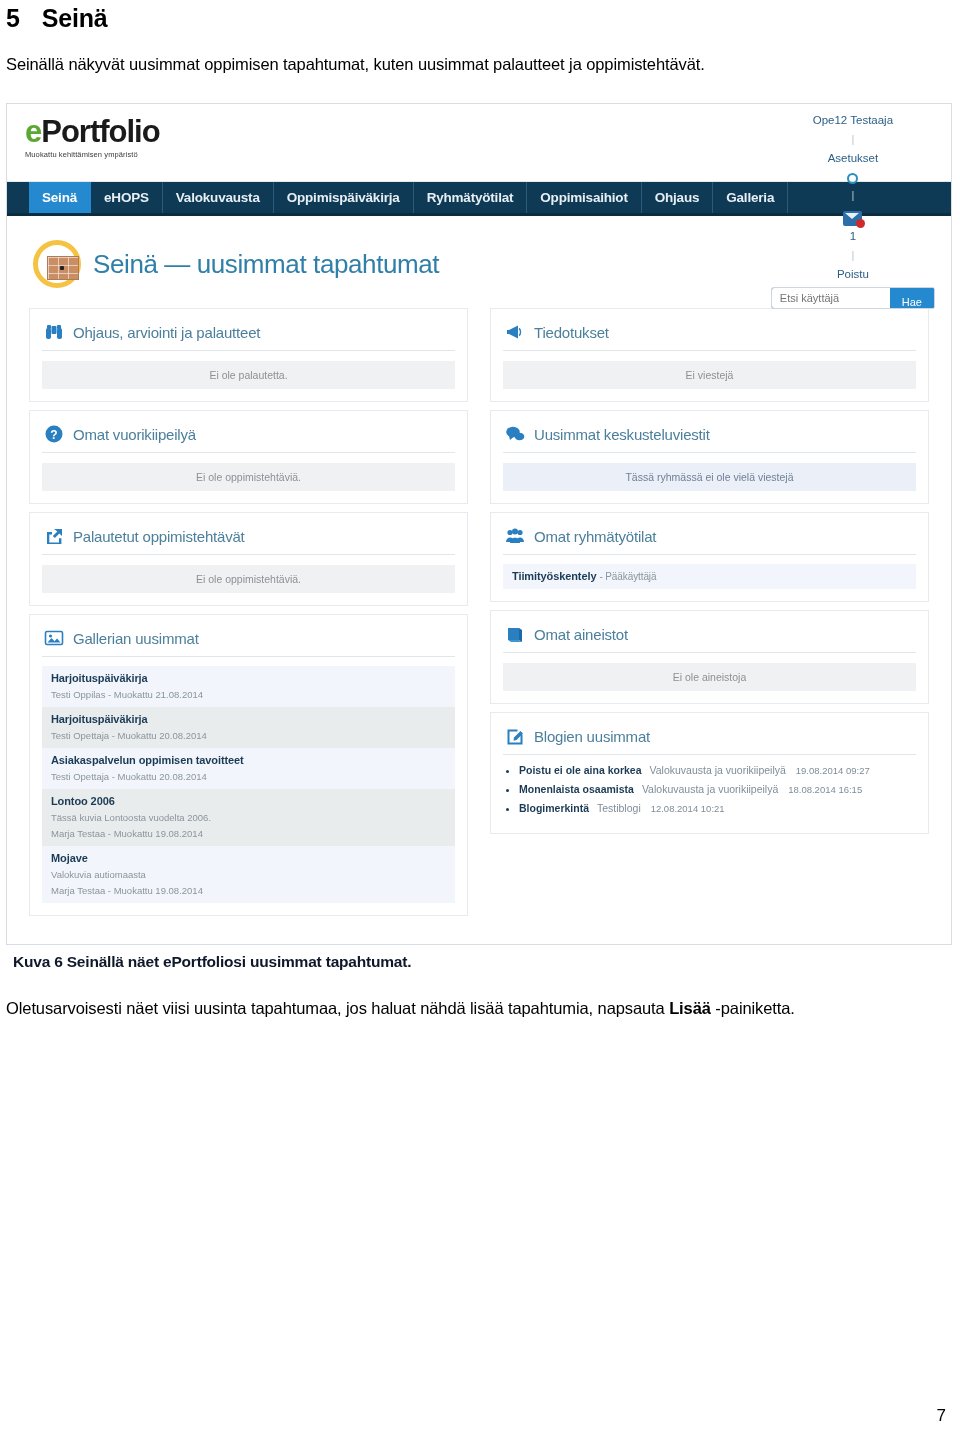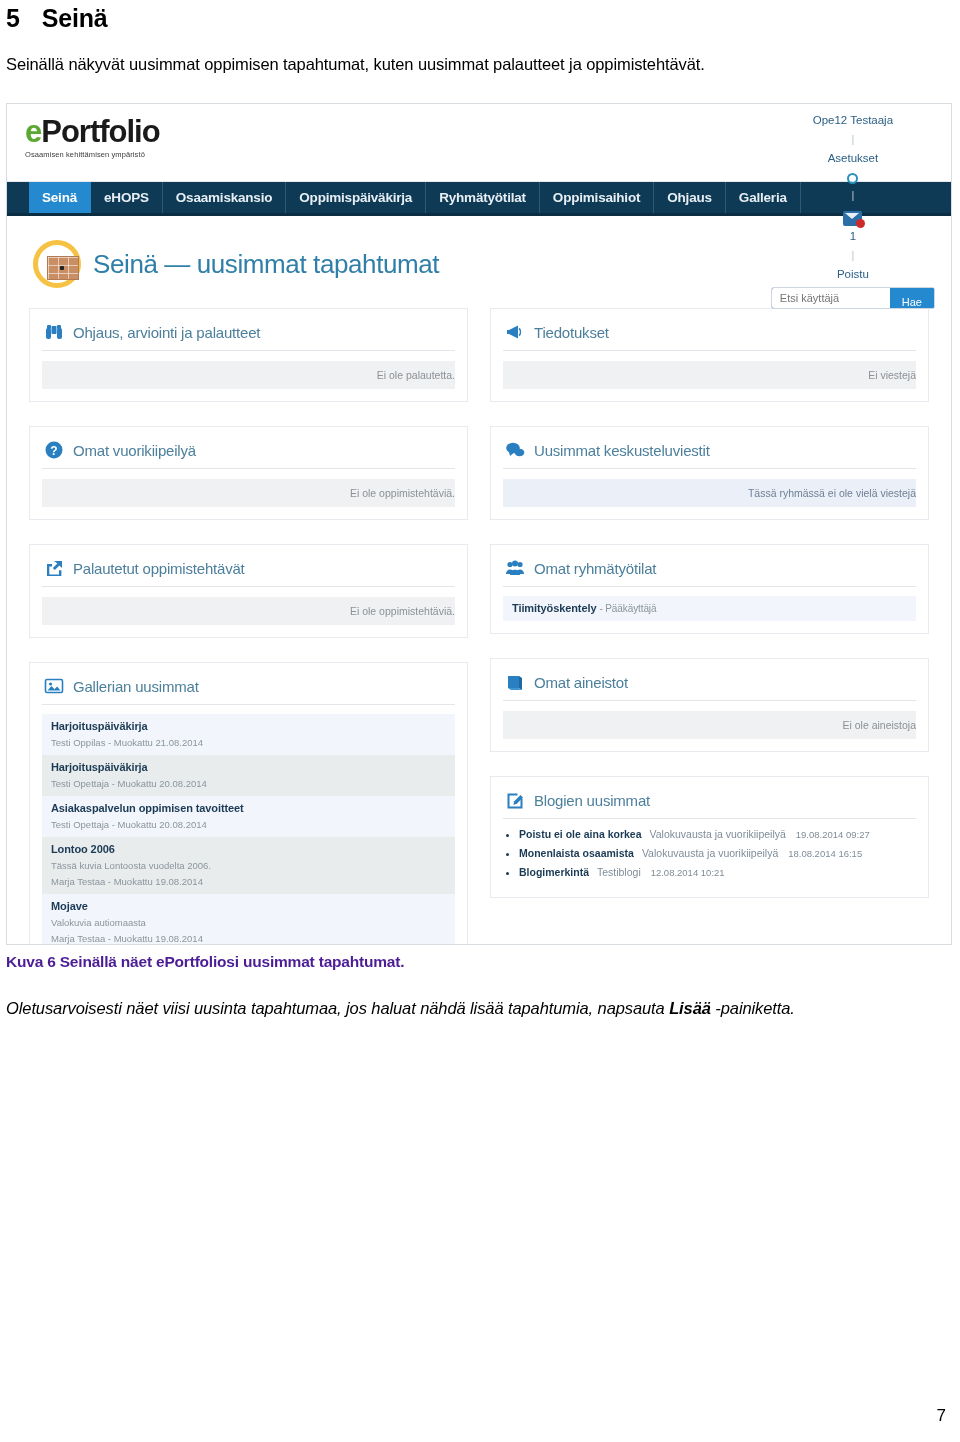--- a/index.html
+++ b/index.html
@@ -108,55 +108,55 @@
     background: #c98e63; border: 1px solid #b07a52;
     background-image:
       linear-gradient(to right, rgba(255,255,255,.55) 1px, transparent 1px),
       linear-gradient(to bottom, rgba(255,255,255,.55) 1px, transparent 1px);
     background-size: 10px 8px;
   }
   .title-icon .dot { position: absolute; right: 12px; top: 21px; width: 4px; height: 4px; background: #222; border-radius: 1px; }
   .page-title { font-size: 26px; color: #2f7fa8; letter-spacing: -0.4px; }
 
   .cols { display: flex; gap: 22px; padding: 0 6px; }
-  .col { flex: 1; display: flex; flex-direction: column; gap: 24px; }
+  .col { flex: 1; display: flex; flex-direction: column; gap: 8px; }
 
   .card { background: #fff; border: 1px solid #e7eaee; padding: 11px 12px 12px 12px; }
   .card-head { display: flex; align-items: center; gap: 9px; padding: 2px 0 8px 2px; border-bottom: 1px solid #e2e6ea; }
   .card-title { font-size: 15px; color: #4b7f9c; letter-spacing: -0.2px; }
   .ci { width: 20px; height: 20px; flex: none; position: relative; }
   .ci svg { display: block; width: 20px; height: 20px; }
 
   .empty {
     margin-top: 10px; background: #f0f1f2; color: #8b9196;
-    font-size: 10.5px; text-align: right; padding: 8px 0;
+    font-size: 10.5px; text-align: center; padding: 8px 0;
   }
   .empty.blue { background: #eaeff8; color: #6f7f95; }
 
   .rowlist { margin-top: 9px; }
   .rowitem { padding: 6px 9px 7px 9px; }
   .rowitem.alt { background: #e9eced; }
   .rowitem.lite { background: #f2f5fb; }
   .rowitem .t { font-size: 11px; font-weight: bold; color: #1b3a55; letter-spacing: -0.1px; }
   .rowitem .s { font-size: 9.5px; color: #8b959d; margin-top: 5px; }
   .rowitem .role { font-weight: normal; color: #8b959d; font-size: 10px; }
 
   .bloglist { margin-top: 9px; padding-left: 16px; }
   .blogitem { list-style: disc; font-size: 10.5px; color: #1b3a55; margin-bottom: 7px; }
   .blogitem .bt { font-weight: bold; color: #1b3a55; }
   .blogitem .bsrc { color: #7f8d99; margin-left: 5px; }
   .blogitem .bdate { color: #7f8d99; margin-left: 7px; font-size: 9.5px; }
 
   
   .caption {
-    margin: 8px 6px 0 6px; font-size: 15.5px; font-weight: bold;
-    color: #4c1d95; letter-spacing: -0.2px;
+    margin: 8px 6px 0 13px; font-size: 15.5px; font-weight: bold;
+    color: #0f172a; letter-spacing: -0.2px;
   }
   .doc-body {
-    margin: 26px 6px 0 6px; font-size: 16.5px; line-height: 1.45; letter-spacing: -0.1px; font-style: italic;
+    margin: 26px 6px 0 6px; font-size: 16.5px; line-height: 1.45; letter-spacing: -0.1px;
   }
   .doc-body b { font-weight: bold; }
   .page-num {
     position: absolute; right: 14px; bottom: 16px;
     font-size: 17px; color: #000;
   }
 </style>
 </head>
 <body>
 
@@ -167,21 +167,21 @@
     <span>Seinä</span>
   </h1>
 
   <p class="doc-intro">Seinällä näkyvät uusimmat oppimisen tapahtumat, kuten uusimmat palautteet ja oppimistehtävät.</p>
 
   <div class="shot">
 
     <div class="app-header">
       <div class="logo-wrap">
         <div class="logo-text"><span class="e">e</span><span>Portfolio</span></div>
-        <div class="logo-sub">Osaamisen kehittämisen ympäristö</div>
+        <div class="logo-sub">Muokattu kehittämisen ympäristö</div>
       </div>
 
       <div class="header-right">
         <div class="hr-line">
           <span>Ope12 Testaaja</span>
           <span class="hr-sep">|</span>
           <span>Asetukset</span>
           <span class="gear"></span>
           <span class="hr-sep">|</span>
           <span class="mail-badge"></span>
@@ -194,21 +194,21 @@
             <input class="search-input" type="text" placeholder="Etsi käyttäjä" style="">
             <button class="search-btn">Hae</button>
           </div>
         </div>
       </div>
     </div>
 
     <nav class="app-nav">
       <div class="nav-item active">Seinä</div>
       <div class="nav-item">eHOPS</div>
-      <div class="nav-item">Osaamiskansio</div>
+      <div class="nav-item">Valokuvausta</div>
       <div class="nav-item">Oppimispäiväkirja</div>
       <div class="nav-item">Ryhmätyötilat</div>
       <div class="nav-item">Oppimisaihiot</div>
       <div class="nav-item">Ohjaus</div>
       <div class="nav-item">Galleria</div>
       <div class="nav-item nav-filler"></div>
     </nav>
 
     <div class="app-body">
 

